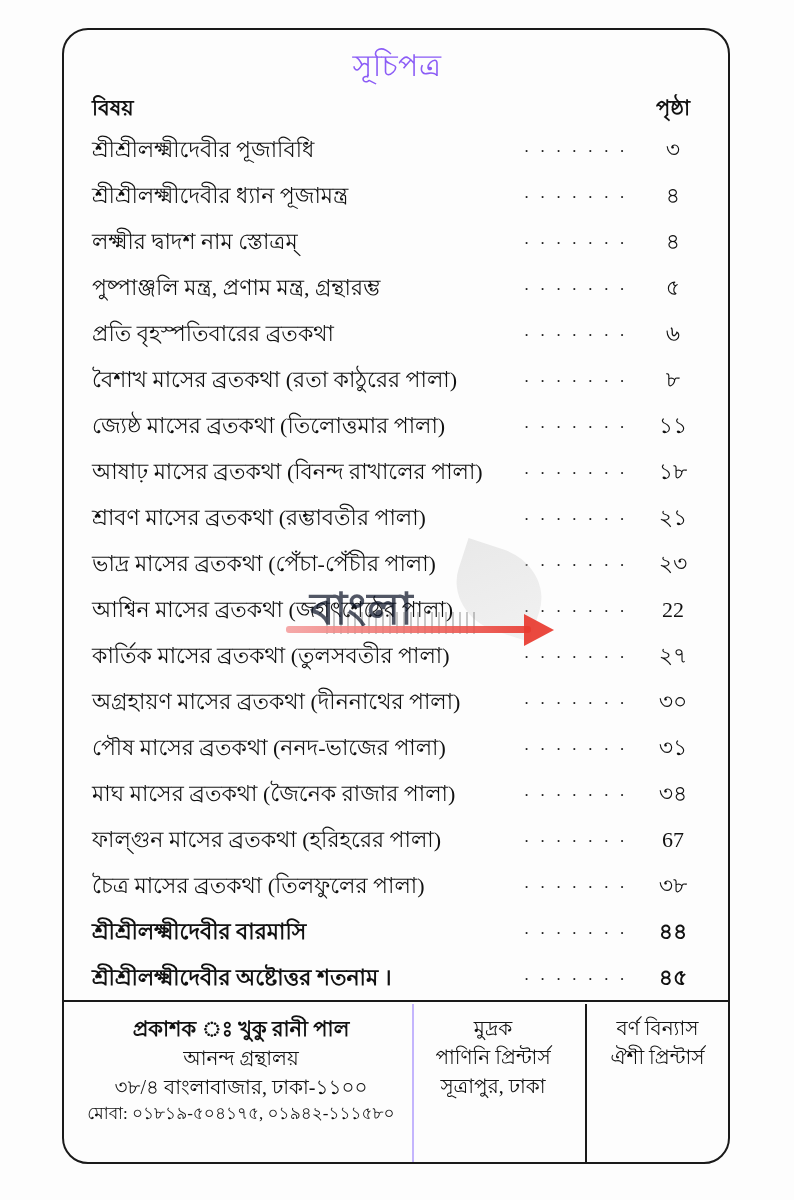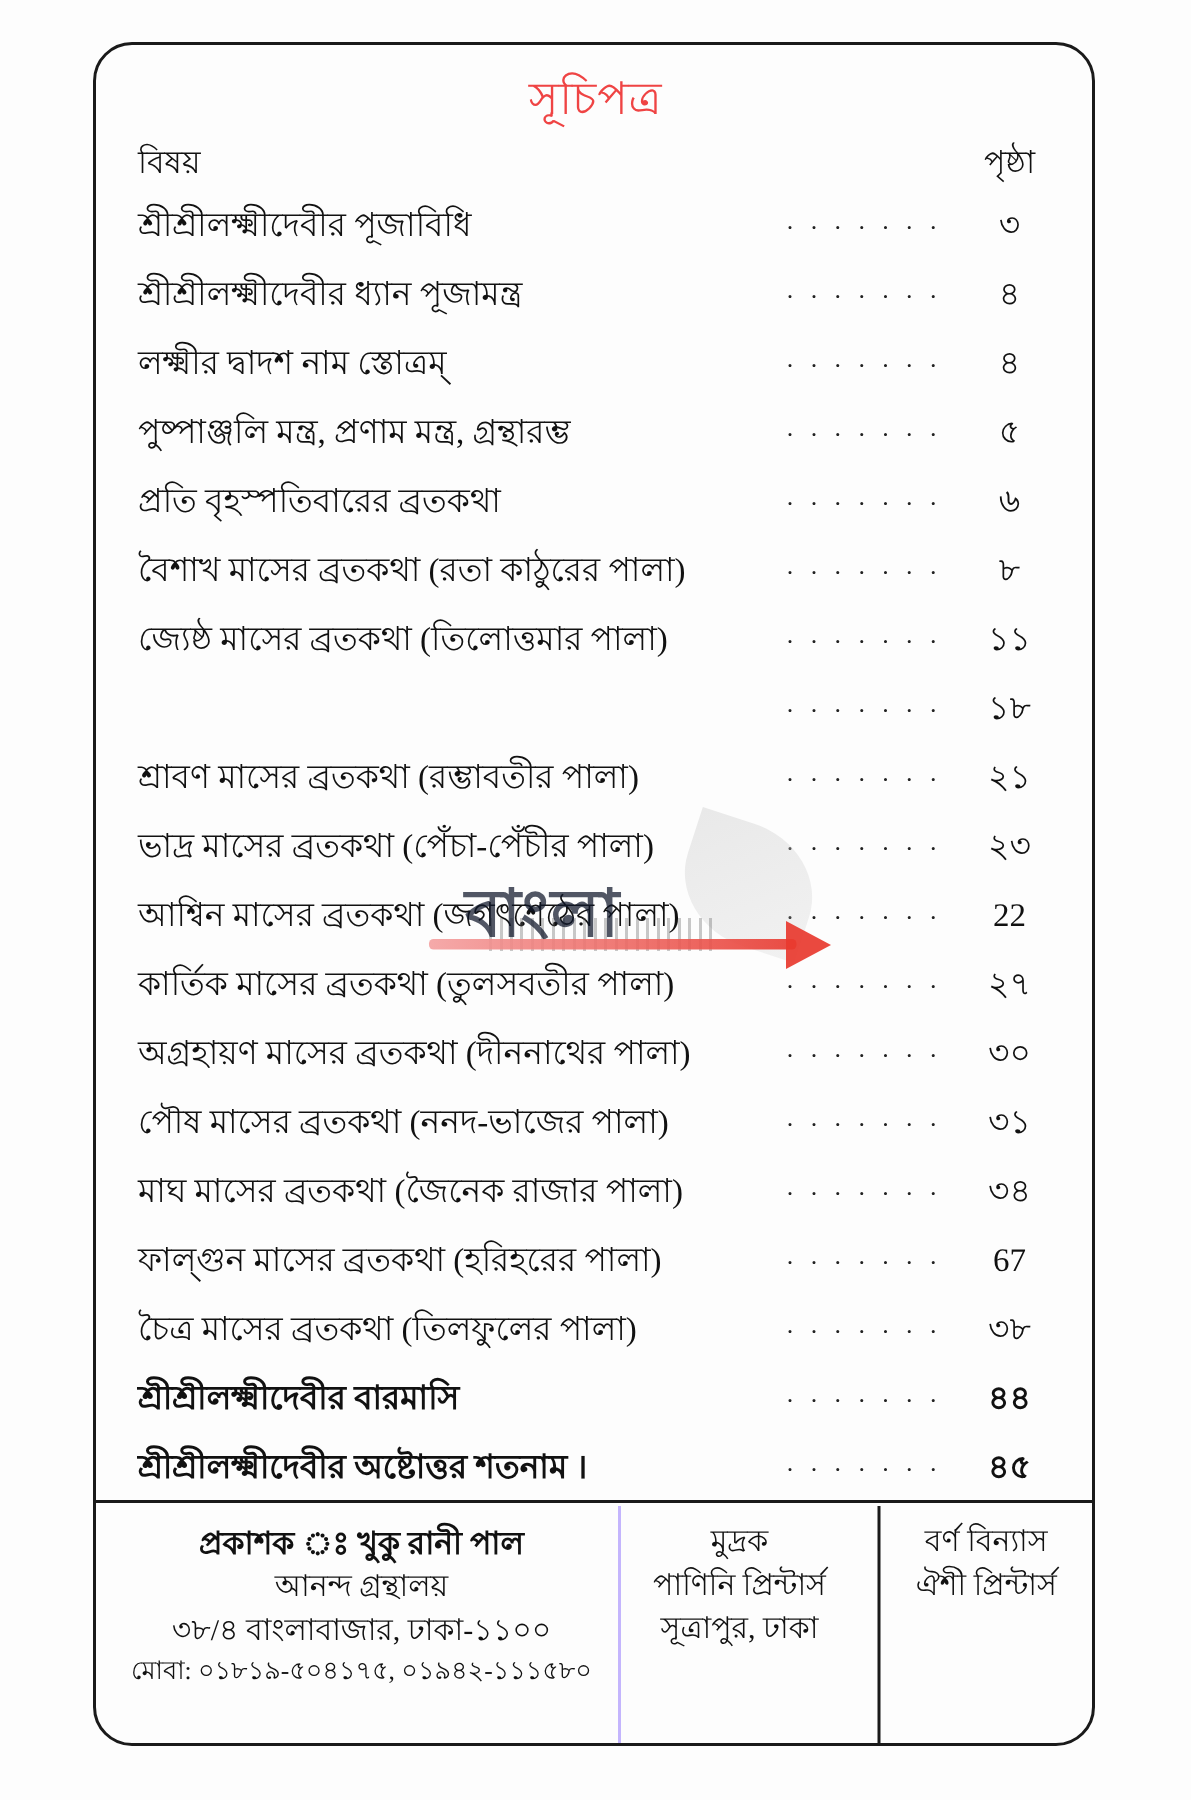--- a/index.html
+++ b/index.html
@@ -34,33 +34,33 @@
     background: transparent;
   }
   .title {
     position: absolute;
     top: 42px;
     left: 0;
     width: 100%;
     text-align: center;
     font-size: 30px;
     font-family: "Liberation Serif", serif;
-    color: #ef4444;
+    color: #8b5cf6;
     letter-spacing: 0.5px;
   }
   .toc {
     position: absolute;
     left: 92px;
     top: 92px;
     width: 610px;
   }
   .head-row {
     display: flex;
     align-items: baseline;
-    font-weight: normal;
+    font-weight: bold;
     font-size: 21px;
     margin-bottom: 12px;
     justify-content: flex-end;
   }
   .head-subject {
     flex: 0 0 auto;
   }
   .head-spacer {
     flex: 1 1 auto;
   }
@@ -250,20 +250,21 @@
       <div class="entry">বৈশাখ মাসের ব্রতকথা (রতা কাঠুরের পালা)</div>
       <div class="dots">· · · · · · ·</div>
       <div class="pageno">৮</div>
     </div>
     <div class="row">
       <div class="entry">জ্যেষ্ঠ মাসের ব্রতকথা (তিলোত্তমার পালা)</div>
       <div class="dots">· · · · · · ·</div>
       <div class="pageno">১১</div>
     </div>
     <div class="row">
+      <div class="entry">আষাঢ় মাসের ব্রতকথা (বিনন্দ রাখালের পালা)</div>
       <div class="dots">· · · · · · ·</div>
       <div class="pageno">১৮</div>
     </div>
     <div class="row">
       <div class="entry">শ্রাবণ মাসের ব্রতকথা (রম্ভাবতীর পালা)</div>
       <div class="dots">· · · · · · ·</div>
       <div class="pageno">২১</div>
     </div>
     <div class="row">
       <div class="entry">ভাদ্র মাসের ব্রতকথা (পেঁচা-পেঁচীর পালা)</div>

